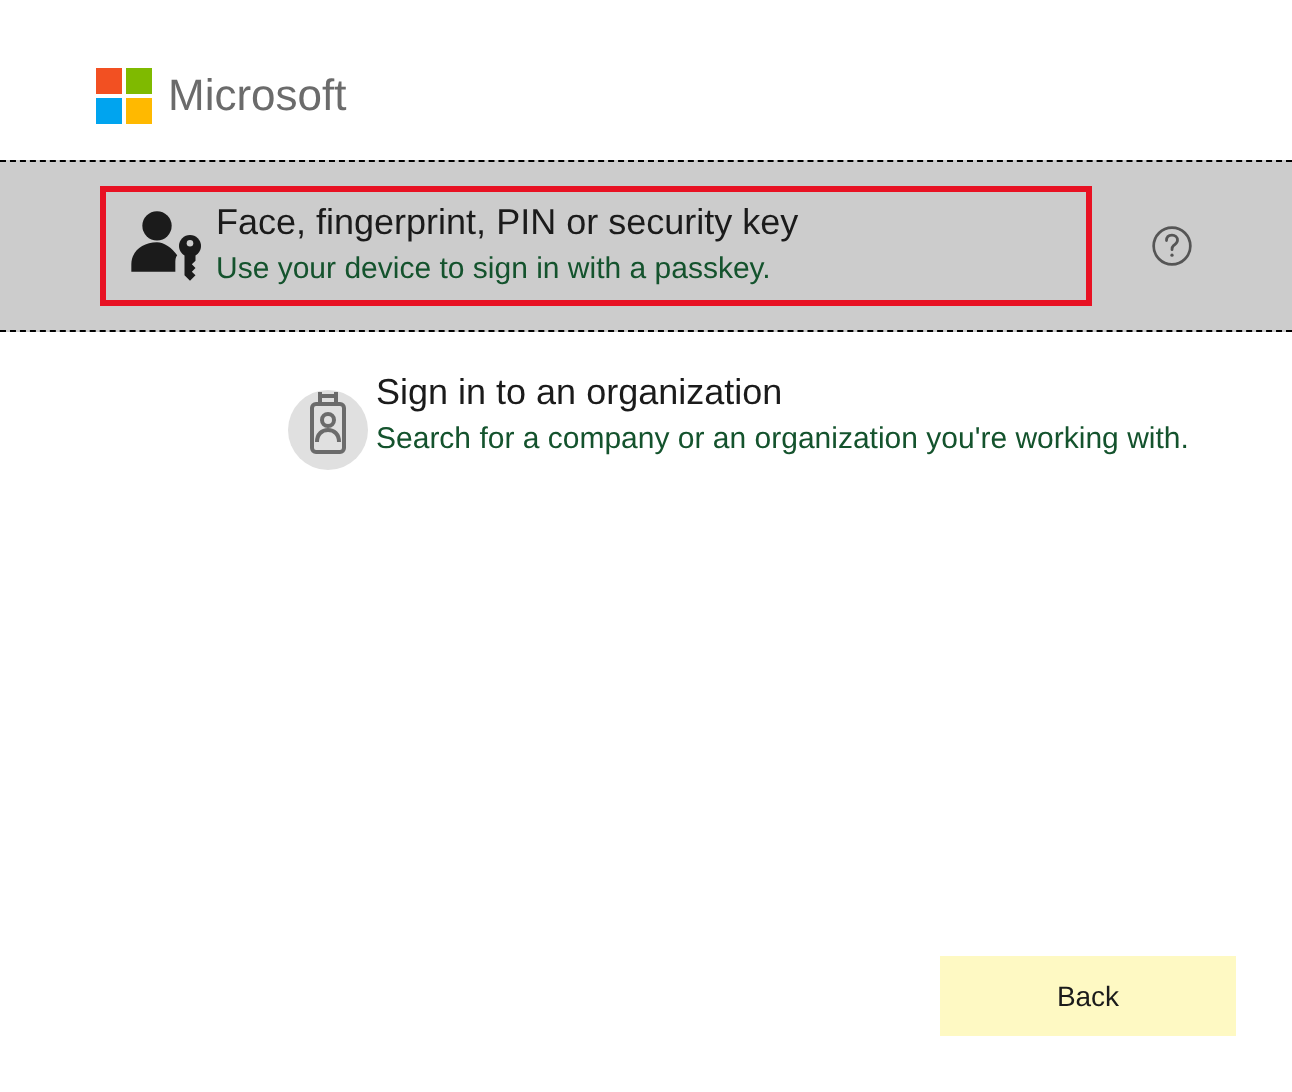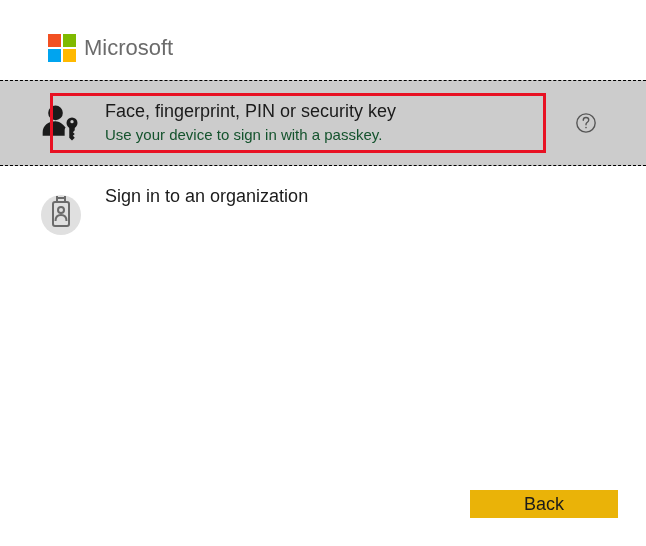--- a/index.html
+++ b/index.html
@@ -43,22 +43,21 @@
     }
     .page-title {
       font-size: 30px;
       font-weight: 600;
       color: #1b1b1b;
       margin-bottom: 18px;
     }
     .option {
       display: flex;
       align-items: center;
-      padding: 18px 48px 18px 37px;
-      gap: 20px;
+      padding: 18px 48px 18px 60px;
       cursor: pointer;
     }
     .option.selected {
       background: #cccccc;
       border-top: 1px dashed #000000;
       border-bottom: 1px dashed #000000;
       position: relative;
     }
     .highlight-box {
       position: absolute;
@@ -97,38 +96,39 @@
       flex-shrink: 0;
       margin-left: 16px;
       display: flex;
       align-items: center;
       justify-content: center;
     }
     .option.org {
       padding-top: 20px;
       padding-bottom: 20px;
       align-items: flex-start;
+      justify-content: flex-end;
     }
     .option.org .option-icon {
       margin-top: 2px;
     }
     .option.org .option-text {
       max-width: 410px;
     }
     .footer {
       position: absolute;
       bottom: 28px;
       right: 28px;
     }
     .back-button {
-      background: #eab308;
+      background: #fef9c3;
       border: none;
-      font-size: 18px;
+      font-size: 14px;
       width: 148px;
-      height: 28px;
+      height: 40px;
       cursor: pointer;
       font-family: inherit;
       color: #1b1b1b;
     }
   </style>
 </head>
 <body>
 
 <div class="header">
   <div class="logo-row">
@@ -173,18 +173,19 @@
       <rect x="16" y="14" width="16" height="24" rx="2" fill="none" stroke="#6b6b6b" stroke-width="2"></rect>
       <path d="M 20 14 L 20 10 L 28 10 L 28 14" fill="none" stroke="#6b6b6b" stroke-width="2"></path>
       <line x1="20" y1="8" x2="20" y2="10" stroke="#6b6b6b" stroke-width="2"></line>
       <line x1="28" y1="8" x2="28" y2="10" stroke="#6b6b6b" stroke-width="2"></line>
       <circle cx="24" cy="22" r="3" fill="none" stroke="#6b6b6b" stroke-width="2"></circle>
       <path d="M 18.5 33 C 18.5 29 21 27 24 27 C 27 27 29.5 29 29.5 33" fill="none" stroke="#6b6b6b" stroke-width="2"></path>
     </svg>
   </div>
   <div class="option-text">
     <div class="option-title">Sign in to an organization</div>
+    <div class="option-desc">Search for a company or an organization you're working with.</div>
   </div>
 </div>
 
 <div class="footer">
   <button class="back-button">Back</button>
 </div>
 
 </body></html>

